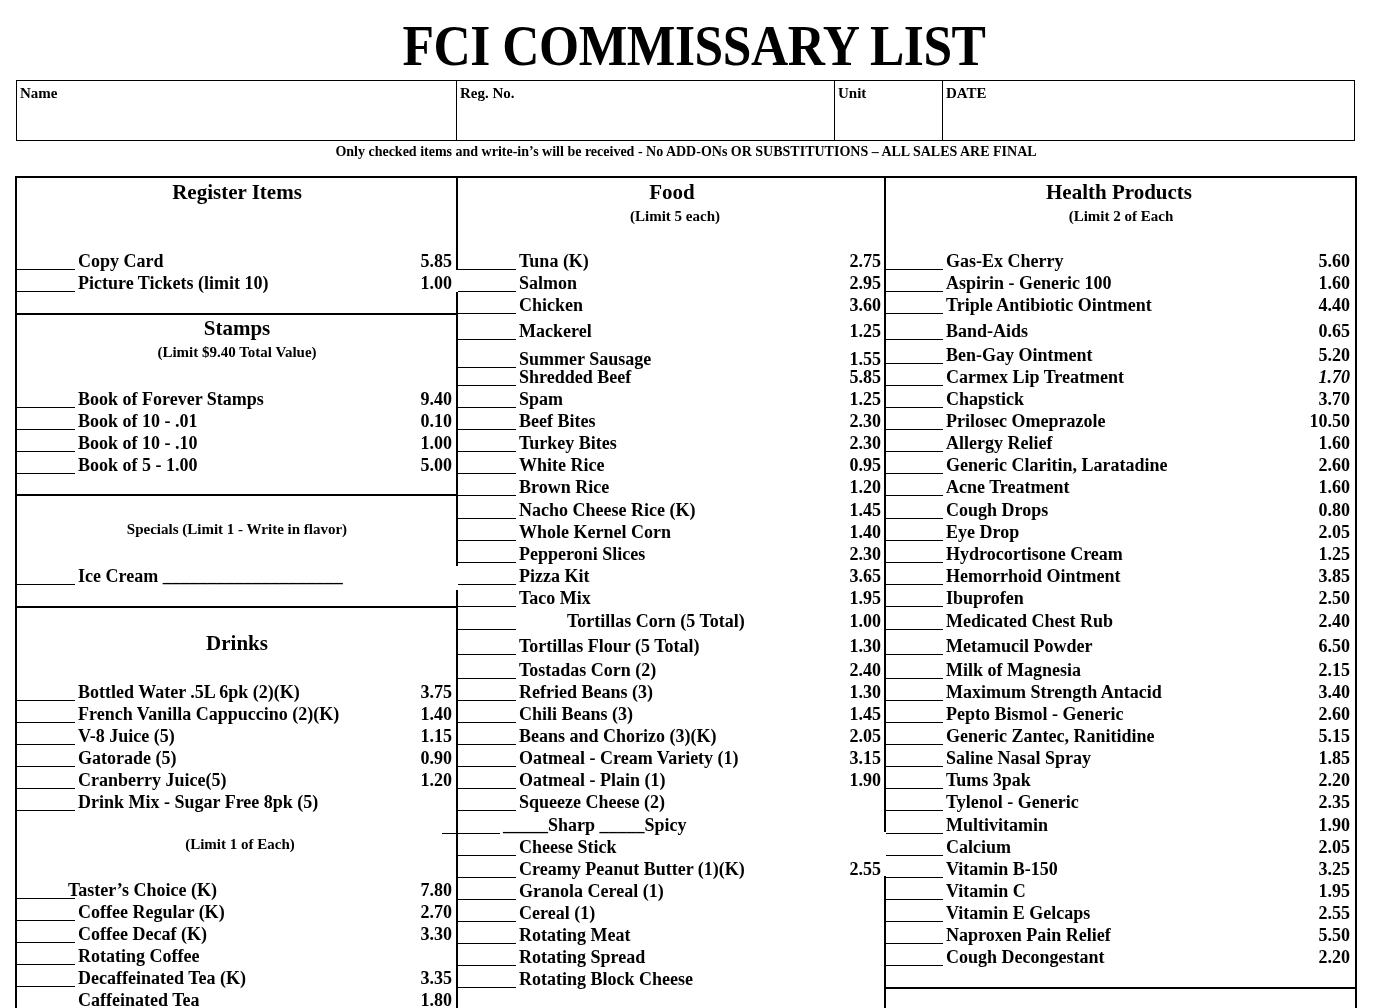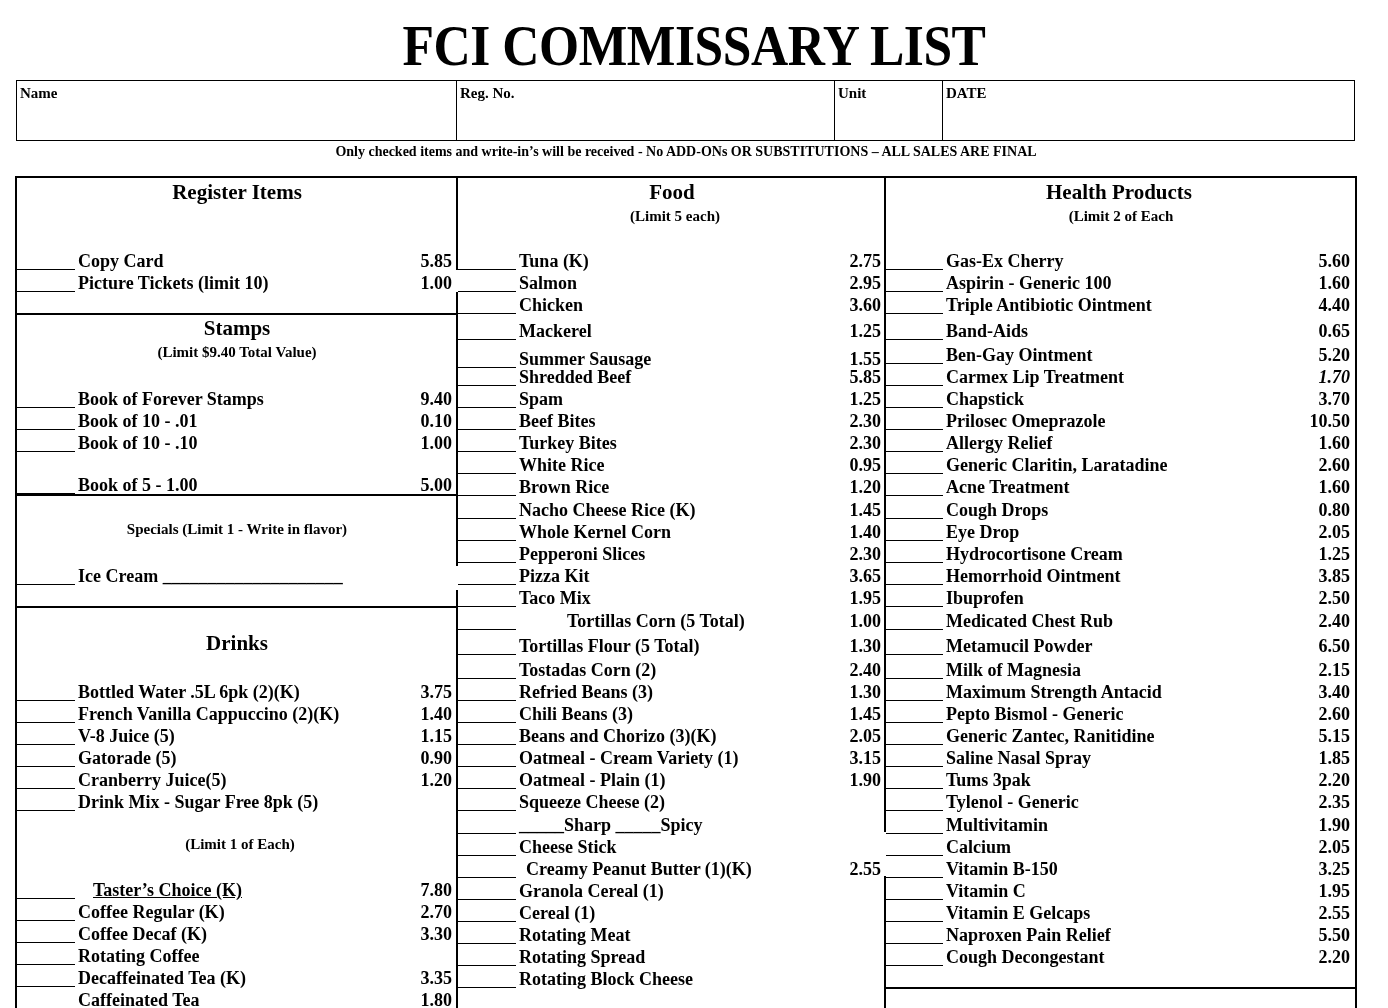--- a/index.html
+++ b/index.html
@@ -94,21 +94,21 @@
     <div class="row" style="left: 17px; top: 408px; width: 435px;">
       <div class="blank" style="width: 58px;"></div>
       <div class="lbl" style="left: 61px;">Book of 10 - .01</div>
       <div class="price" style="left: 375px;">0.10</div>
     </div>
     <div class="row" style="left: 17px; top: 430px; width: 435px;">
       <div class="blank" style="width: 58px;"></div>
       <div class="lbl" style="left: 61px;">Book of 10 - .10</div>
       <div class="price" style="left: 375px;">1.00</div>
     </div>
-    <div class="row" style="left: 17px; top: 452px; width: 435px; margin-top: 20px;">
+    <div class="row" style="left: 17px; top: 452px; width: 435px;">
       <div class="blank" style="width: 58px;"></div>
       <div class="lbl" style="left: 61px;">Book of 5 - 1.00</div>
       <div class="price" style="left: 375px;">5.00</div>
     </div>
     <div class="row" style="left: 17px; top: 563px; width: 435px;">
       <div class="blank" style="width: 58px;"></div>
       <div class="lbl" style="left: 61px;">Ice Cream ____________________</div>
       <div class="price" style="left: 375px;"></div>
     </div>
     <div class="row" style="left: 17px; top: 679px; width: 435px;">
@@ -136,21 +136,21 @@
       <div class="lbl" style="left: 61px; text-align: right;">Cranberry Juice(5)</div>
       <div class="price" style="left: 375px;">1.20</div>
     </div>
     <div class="row" style="left: 17px; top: 789px; width: 435px;">
       <div class="blank" style="width: 58px;"></div>
       <div class="lbl" style="left: 61px;">Drink Mix - Sugar Free 8pk (5)</div>
       <div class="price" style="left: 375px;"></div>
     </div>
     <div class="row" style="left: 17px; top: 877px; width: 435px;">
       <div class="blank" style="width: 58px;"></div>
-      <div class="lbl" style="left: 76px; text-decoration: underline;">Taster’s Choice (K)</div>
+      <div class="lbl" style="left: 51px;">Taster’s Choice (K)</div>
       <div class="price" style="left: 375px;">7.80</div>
     </div>
     <div class="row" style="left: 17px; top: 899px; width: 435px;">
       <div class="blank" style="width: 58px;"></div>
       <div class="lbl" style="left: 61px;">Coffee Regular (K)</div>
       <div class="price" style="left: 375px;">2.70</div>
     </div>
     <div class="row" style="left: 17px; top: 921px; width: 435px;">
       <div class="blank" style="width: 58px;"></div>
       <div class="lbl" style="left: 61px;">Coffee Decaf (K)</div>
@@ -288,33 +288,33 @@
     <div class="row" style="left: 458px; top: 767px; width: 423px;">
       <div class="blank" style="width: 58px;"></div>
       <div class="lbl" style="left: 61px;">Oatmeal - Plain (1)</div>
       <div class="price" style="left: 363px;">1.90</div>
     </div>
     <div class="row" style="left: 458px; top: 789px; width: 423px;">
       <div class="blank" style="width: 58px;"></div>
       <div class="lbl" style="left: 61px; margin-top: 28px;">Squeeze Cheese (2)</div>
       <div class="price" style="left: 363px;"></div>
     </div>
-    <div class="row" style="left: 458px; top: 812px; width: 423px; text-align: right;">
+    <div class="row" style="left: 442px; top: 812px; width: 423px; text-align: right;">
       <div class="blank" style="width: 58px;"></div>
       <div class="lbl" style="left: 61px;">_____Sharp   _____Spicy</div>
       <div class="price" style="left: 363px;"></div>
     </div>
     <div class="row" style="left: 458px; top: 834px; width: 423px;">
       <div class="blank" style="width: 58px;"></div>
       <div class="lbl" style="left: 61px;">Cheese Stick</div>
       <div class="price" style="left: 363px;"></div>
     </div>
     <div class="row" style="left: 458px; top: 856px; width: 423px;">
       <div class="blank" style="width: 58px;"></div>
-      <div class="lbl" style="left: 68px; text-align: right;">Creamy Peanut Butter (1)(K)</div>
+      <div class="lbl" style="left: 61px; text-align: right;">Creamy Peanut Butter (1)(K)</div>
       <div class="price" style="left: 363px;">2.55</div>
     </div>
     <div class="row" style="left: 458px; top: 878px; width: 423px;">
       <div class="blank" style="width: 58px;"></div>
       <div class="lbl" style="left: 61px;">Granola Cereal (1)</div>
       <div class="price" style="left: 363px;"></div>
     </div>
     <div class="row" style="left: 458px; top: 900px; width: 423px;">
       <div class="blank" style="width: 58px;"></div>
       <div class="lbl" style="left: 61px;">Cereal (1)</div>

